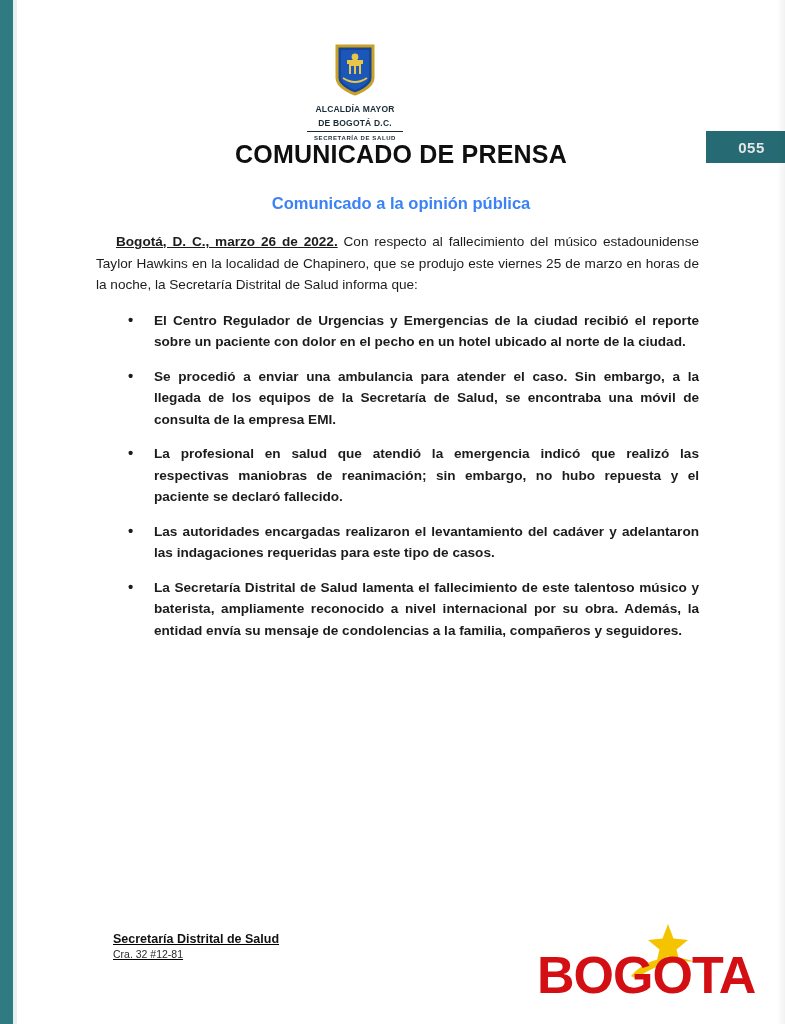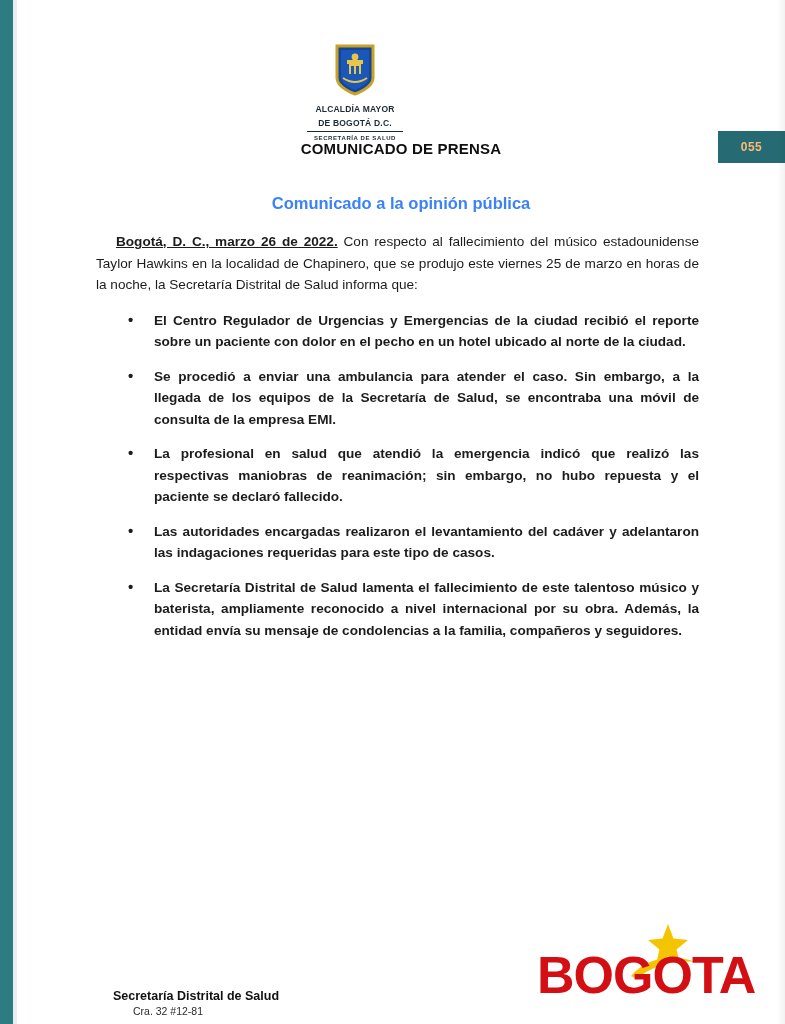--- a/index.html
+++ b/index.html
@@ -37,28 +37,29 @@
     background: #e8eff0;
   }
   
   .page-tab {
     position: absolute;
     right: 0;
     top: 131px;
     width: 67px;
     height: 32px;
     background: #266b73;
-    color: #fdba74;
-    font-size: 12px;
+    color: #e5e5e5;
+    font-size: 15px;
     font-weight: bold;
     letter-spacing: .5px;
     display: flex;
     align-items: center;
     justify-content: center;
     font-family: "Liberation Sans", sans-serif;
+    padding-left: 12px;
   }
   .content {
     position: absolute;
     left: 17px;
     top: 0;
     width: 768px;
     height: 1024px;
   }
   
   .crest-wrap {
@@ -95,21 +96,21 @@
     color: #1b2b36;
     letter-spacing: .6px;
   }
   h1.doc-title {
     position: absolute;
     left: 0;
     top: 140px;
     width: 768px;
     text-align: center;
     margin: 0;
-    font-size: 15px;
+    font-size: 25px;
     font-weight: bold;
     color: #0f0f10;
     letter-spacing: .2px;
     font-family: "Liberation Sans", sans-serif;
   }
   h2.doc-subtitle {
     position: absolute;
     left: 0;
     top: 194px;
     width: 768px;
@@ -160,34 +161,34 @@
     position: absolute;
     left: -16px;
     top: -1px;
     font-size: 15px;
     color: #1c1c1e;
   }
   
   .footer {
     position: absolute;
     left: 96px;
-    top: 988px;
+    top: 931px;
     width: 420px;
+    text-decoration: underline;
   }
   .footer .f-title {
     font-size: 12.5px;
     font-weight: bold;
     color: #111114;
     line-height: 17px;
   }
   .footer .f-line {
     font-size: 10.5px;
     color: #2a2a2d;
     line-height: 13.5px;
-    margin-left: 20px;
   }
   
   .bogota-logo {
     position: absolute;
     right: 88px;
     top: 920px;
     width: 160px;
     height: 75px;
   }
   .bogota-word {

